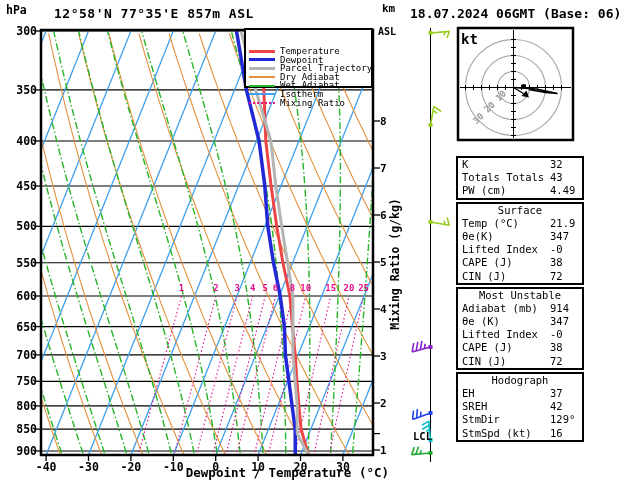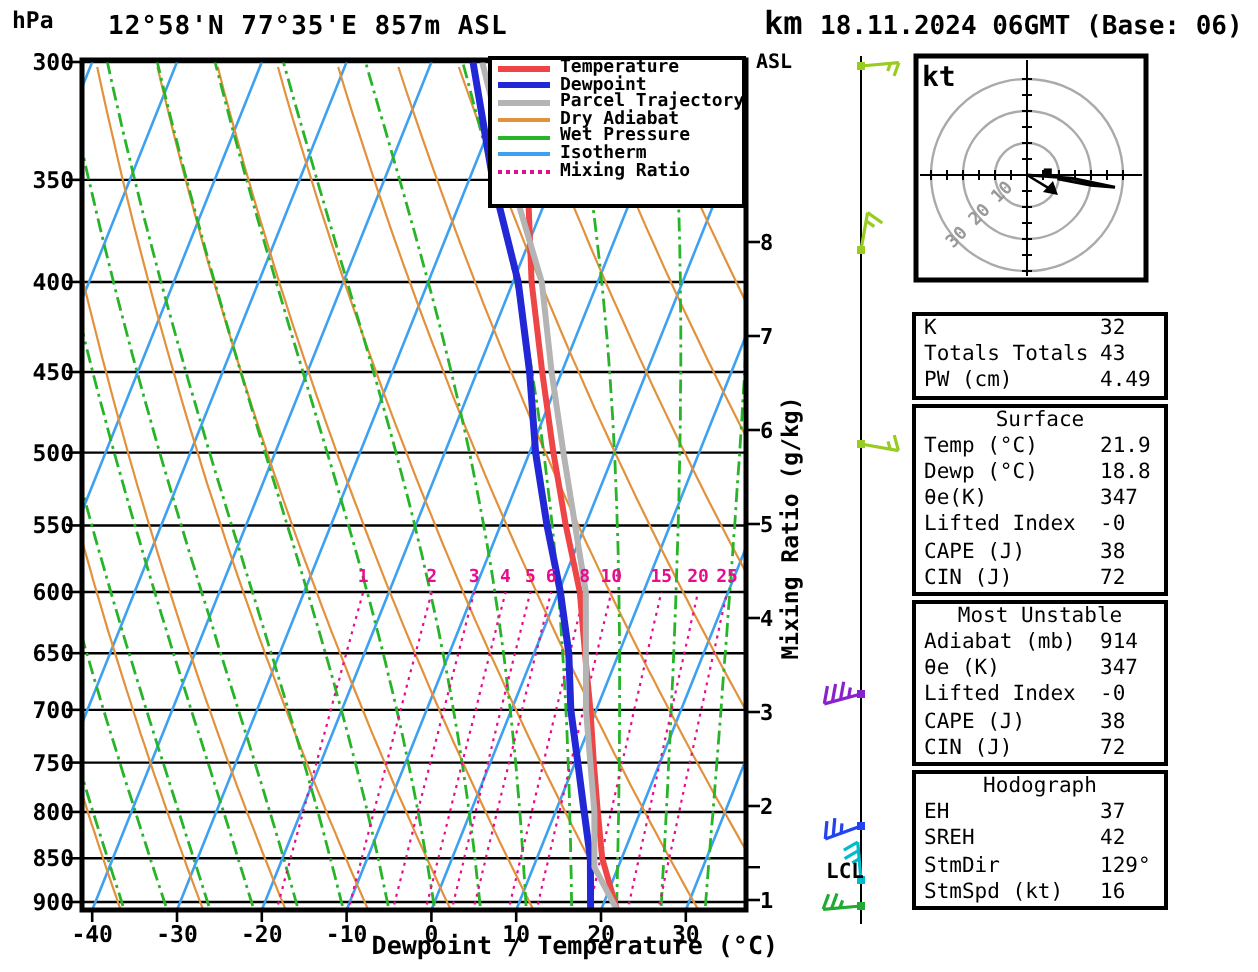--- a/index.html
+++ b/index.html
@@ -3,31 +3,31 @@
 <meta charset="utf-8">
 <style>
   html,body{margin:0;padding:0;background:#fff;}
   #app{position:relative;width:629px;height:486px;background:#fff;overflow:hidden;
        font-family:"DejaVu Sans Mono","Liberation Mono",monospace;color:#000;}
   #skewt{position:absolute;left:0;top:0;}
   .abs{position:absolute;white-space:nowrap;}
   .b{font-weight:bold;}
   #hpa-label{left:6px;top:3px;font-size:11.5px;}
   #page-title{left:54px;top:6px;font-size:13px;letter-spacing:.5px;}
-  #km-unit{left:382px;top:2px;font-size:16px;}
+  #km-unit{left:382px;top:2px;font-size:11px;}
   #asl-unit{left:378px;top:26px;font-size:10px;}
   #datetime{left:410px;top:6px;font-size:13px;}
   #x-axis-label{left:41px;top:465px;width:348px;text-align:right;font-size:12.5px;}
   #mixing-axis-label{left:312px;top:257px;width:166px;text-align:center;font-size:11.5px;
       transform:rotate(-90deg);}
   #lcl-label{left:380px;top:430px;font-size:10.5px;margin-left:33px;}
   #copyright{left:451px;top:462px;font-size:12.5px;}
   
-  #legend{left:244px;top:28px;width:129px;height:76px;border:2px solid #000;background:#fff;
-      box-sizing:border-box;padding:0 0 0 3px;font-weight:bold;}
+  #legend{left:244px;top:28px;width:129px;height:60px;border:2px solid #000;background:#fff;
+      box-sizing:border-box;padding:17px 0 0 3px;}
   .lrow{display:flex;align-items:center;height:8.6px;}
   .swatch{width:26px;height:0;flex:none;margin-right:5px;}
   .llabel{font-size:9px;line-height:8.6px;}
   
   #stats-panel{left:456px;top:156px;width:128px;}
   .tbox{border:2px solid #000;box-sizing:border-box;margin-bottom:2px;background:#fff;}
   .trow{position:relative;height:13.2px;line-height:13.2px;font-size:10.5px;padding-left:4px;}
   .thead{height:13.2px;line-height:13.2px;font-size:10.5px;text-align:center;}
   .tval{position:absolute;left:92px;top:0;}
 </style>
@@ -275,21 +275,21 @@
       <polyline points="513.5,87.5 535.9,89.1 557.5,93.6 545.5,92.6 528.7,89.4" fill="none" stroke="#000" stroke-width="1.5"></polyline>
       <line x1="513.5" y1="87.5" x2="525.98" y2="95.02" stroke="#000" stroke-width="1.3"></line>
       <polygon points="528.98,97.52 521.48,96.02 526.48,90.52" fill="#000"></polygon>
       <rect x="521.9" y="84.22" width="4" height="4" fill="#000"></rect>
     </svg>
 
   <div class="abs b" id="hpa-label">hPa</div>
   <div class="abs b" id="page-title">12°58'N 77°35'E 857m ASL</div>
   <div class="abs b" id="km-unit">km</div>
   <div class="abs b" id="asl-unit">ASL</div>
-  <div class="abs b" id="datetime">18.11.2024 06GMT (Base: 06)</div>
+  <div class="abs b" id="datetime">18.07.2024 06GMT (Base: 06)</div>
   <div class="abs b" id="x-axis-label">Dewpoint / Temperature (°C)</div>
   <div class="abs b" id="mixing-axis-label">Mixing Ratio (g/kg)</div>
   <div class="abs b" id="lcl-label">LCL</div>
 
   <div class="abs" id="legend">
 
       <div class="lrow">
         <span class="swatch" style="border-top: 3px solid rgb(238, 70, 70);"></span>
         <span class="llabel">Temperature</span>
       </div>
@@ -304,21 +304,21 @@
         <span class="llabel">Parcel Trajectory</span>
       </div>
 
       <div class="lrow">
         <span class="swatch" style="border-top: 2px solid rgb(226, 145, 60);"></span>
         <span class="llabel">Dry Adiabat</span>
       </div>
 
       <div class="lrow">
         <span class="swatch" style="border-top: 2px solid rgb(40, 180, 40);"></span>
-        <span class="llabel">Wet Pressure</span>
+        <span class="llabel">Wet Adiabat</span>
       </div>
 
       <div class="lrow">
         <span class="swatch" style="border-top: 2px solid rgb(62, 160, 240);"></span>
         <span class="llabel">Isotherm</span>
       </div>
 
       <div class="lrow">
         <span class="swatch" style="border-top: 2px dotted rgb(230, 14, 142);"></span>
         <span class="llabel">Mixing Ratio</span>
@@ -345,24 +345,20 @@
       </div>
     <div class="tbox">
       <div class="thead">Surface</div>
       <div>
 
           <div class="trow">
             <span class="tlabel">Temp (°C)</span>
             <span class="tval">21.9</span>
           </div>
 
-          <div class="trow">
-            <span class="tlabel">Dewp (°C)</span>
-            <span class="tval">18.8</span>
-          </div>
 
           <div class="trow">
             <span class="tlabel">θe(K)</span>
             <span class="tval">347</span>
           </div>
 
           <div class="trow">
             <span class="tlabel">Lifted Index</span>
             <span class="tval">-0</span>
           </div>

